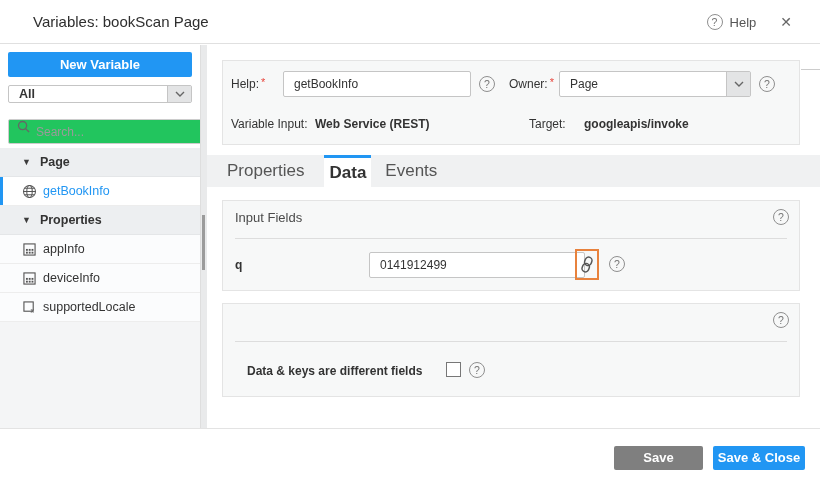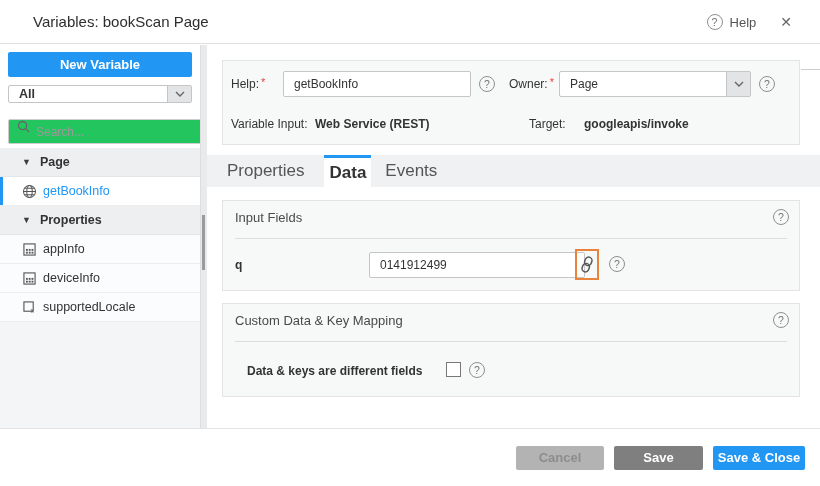--- a/index.html
+++ b/index.html
@@ -233,28 +233,26 @@
             <g fill="none" stroke="#555" stroke-width="1.5" transform="rotate(22 7 8.5)">
               <rect x="3.6" y="0.8" width="6.8" height="8.6" rx="3.4"></rect>
               <rect x="3.6" y="7.6" width="6.8" height="8.6" rx="3.4"></rect>
             </g>
           </svg>
       </span>
       <span class="help-circle if-help">?</span>
     </div>
 
     <div class="panel panel-mapping">
-      <div class="panel-head">Custom Data &amp; Key Mapping</div>
       <span class="help-circle panel-help">?</span>
       <div class="panel-hr"></div>
       <span class="map-label">Data &amp; keys are different fields</span>
       <span class="checkbox"></span>
       <span class="help-circle map-help">?</span>
     </div>
   </div>
 
   <div class="footer">
-    <button class="btn btn-cancel">Cancel</button>
     <button class="btn btn-save">Save</button>
     <button class="btn btn-save-close">Save &amp; Close</button>
   </div>
 
 </div>
 
 </body></html>

